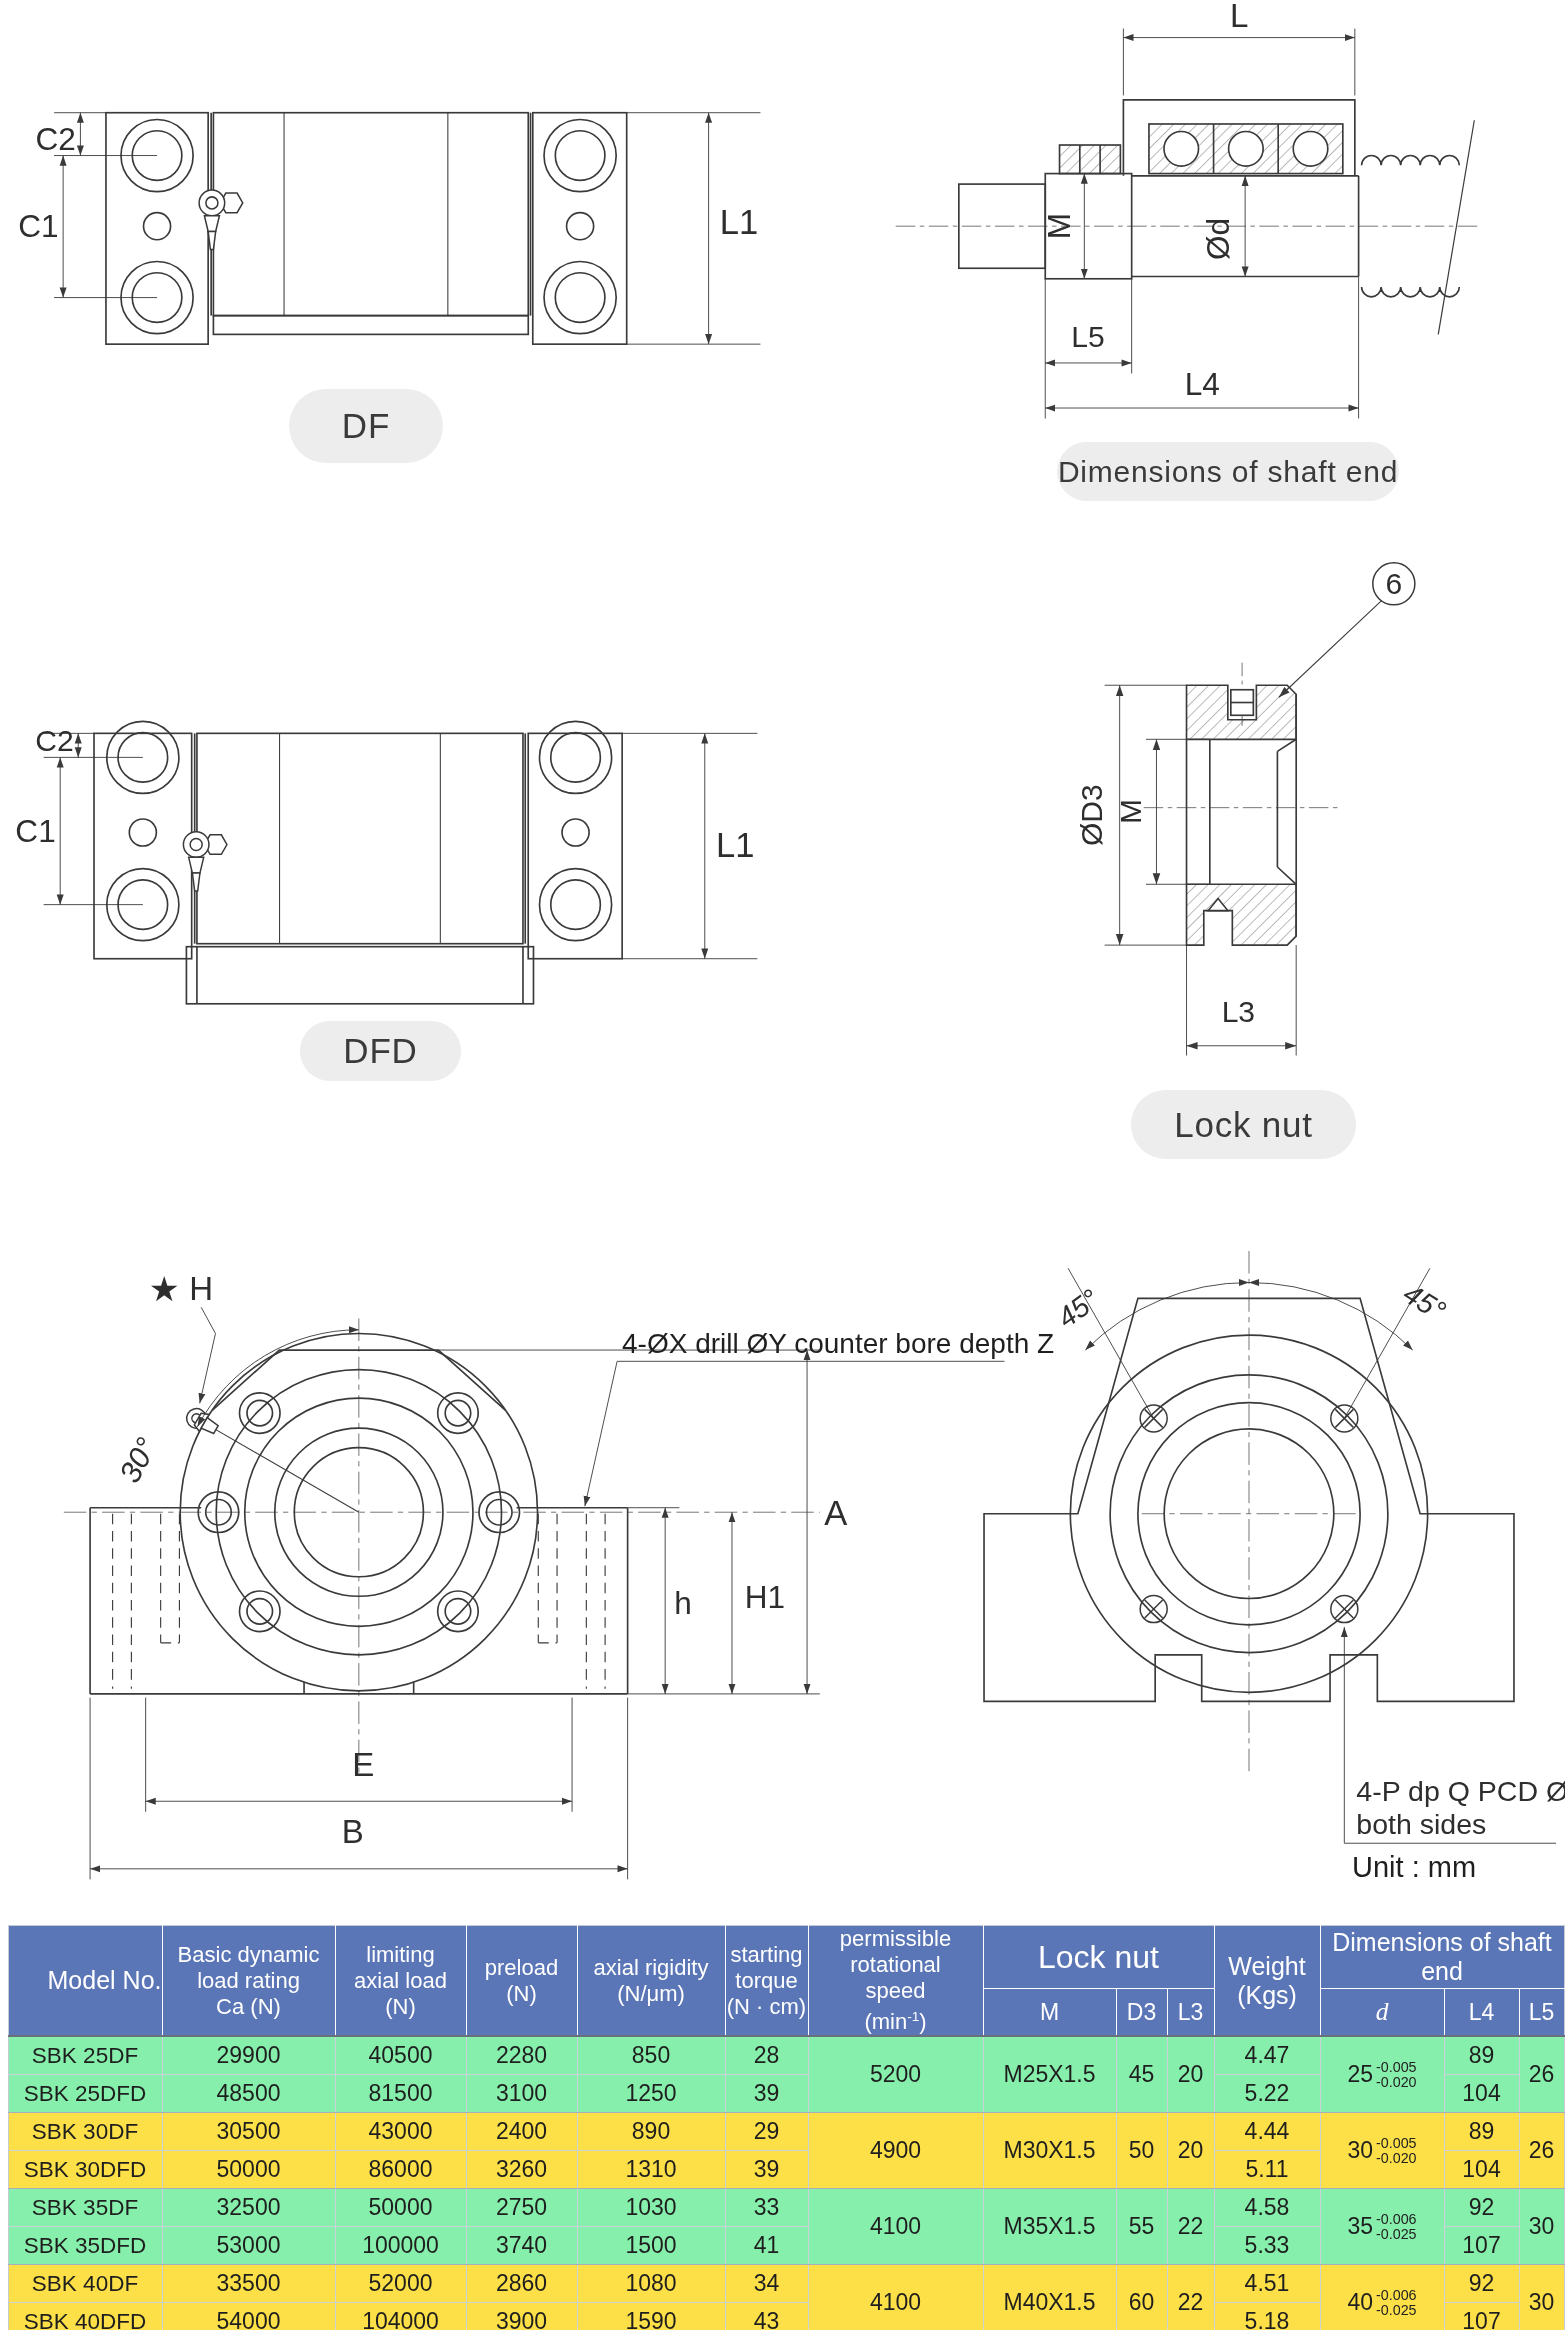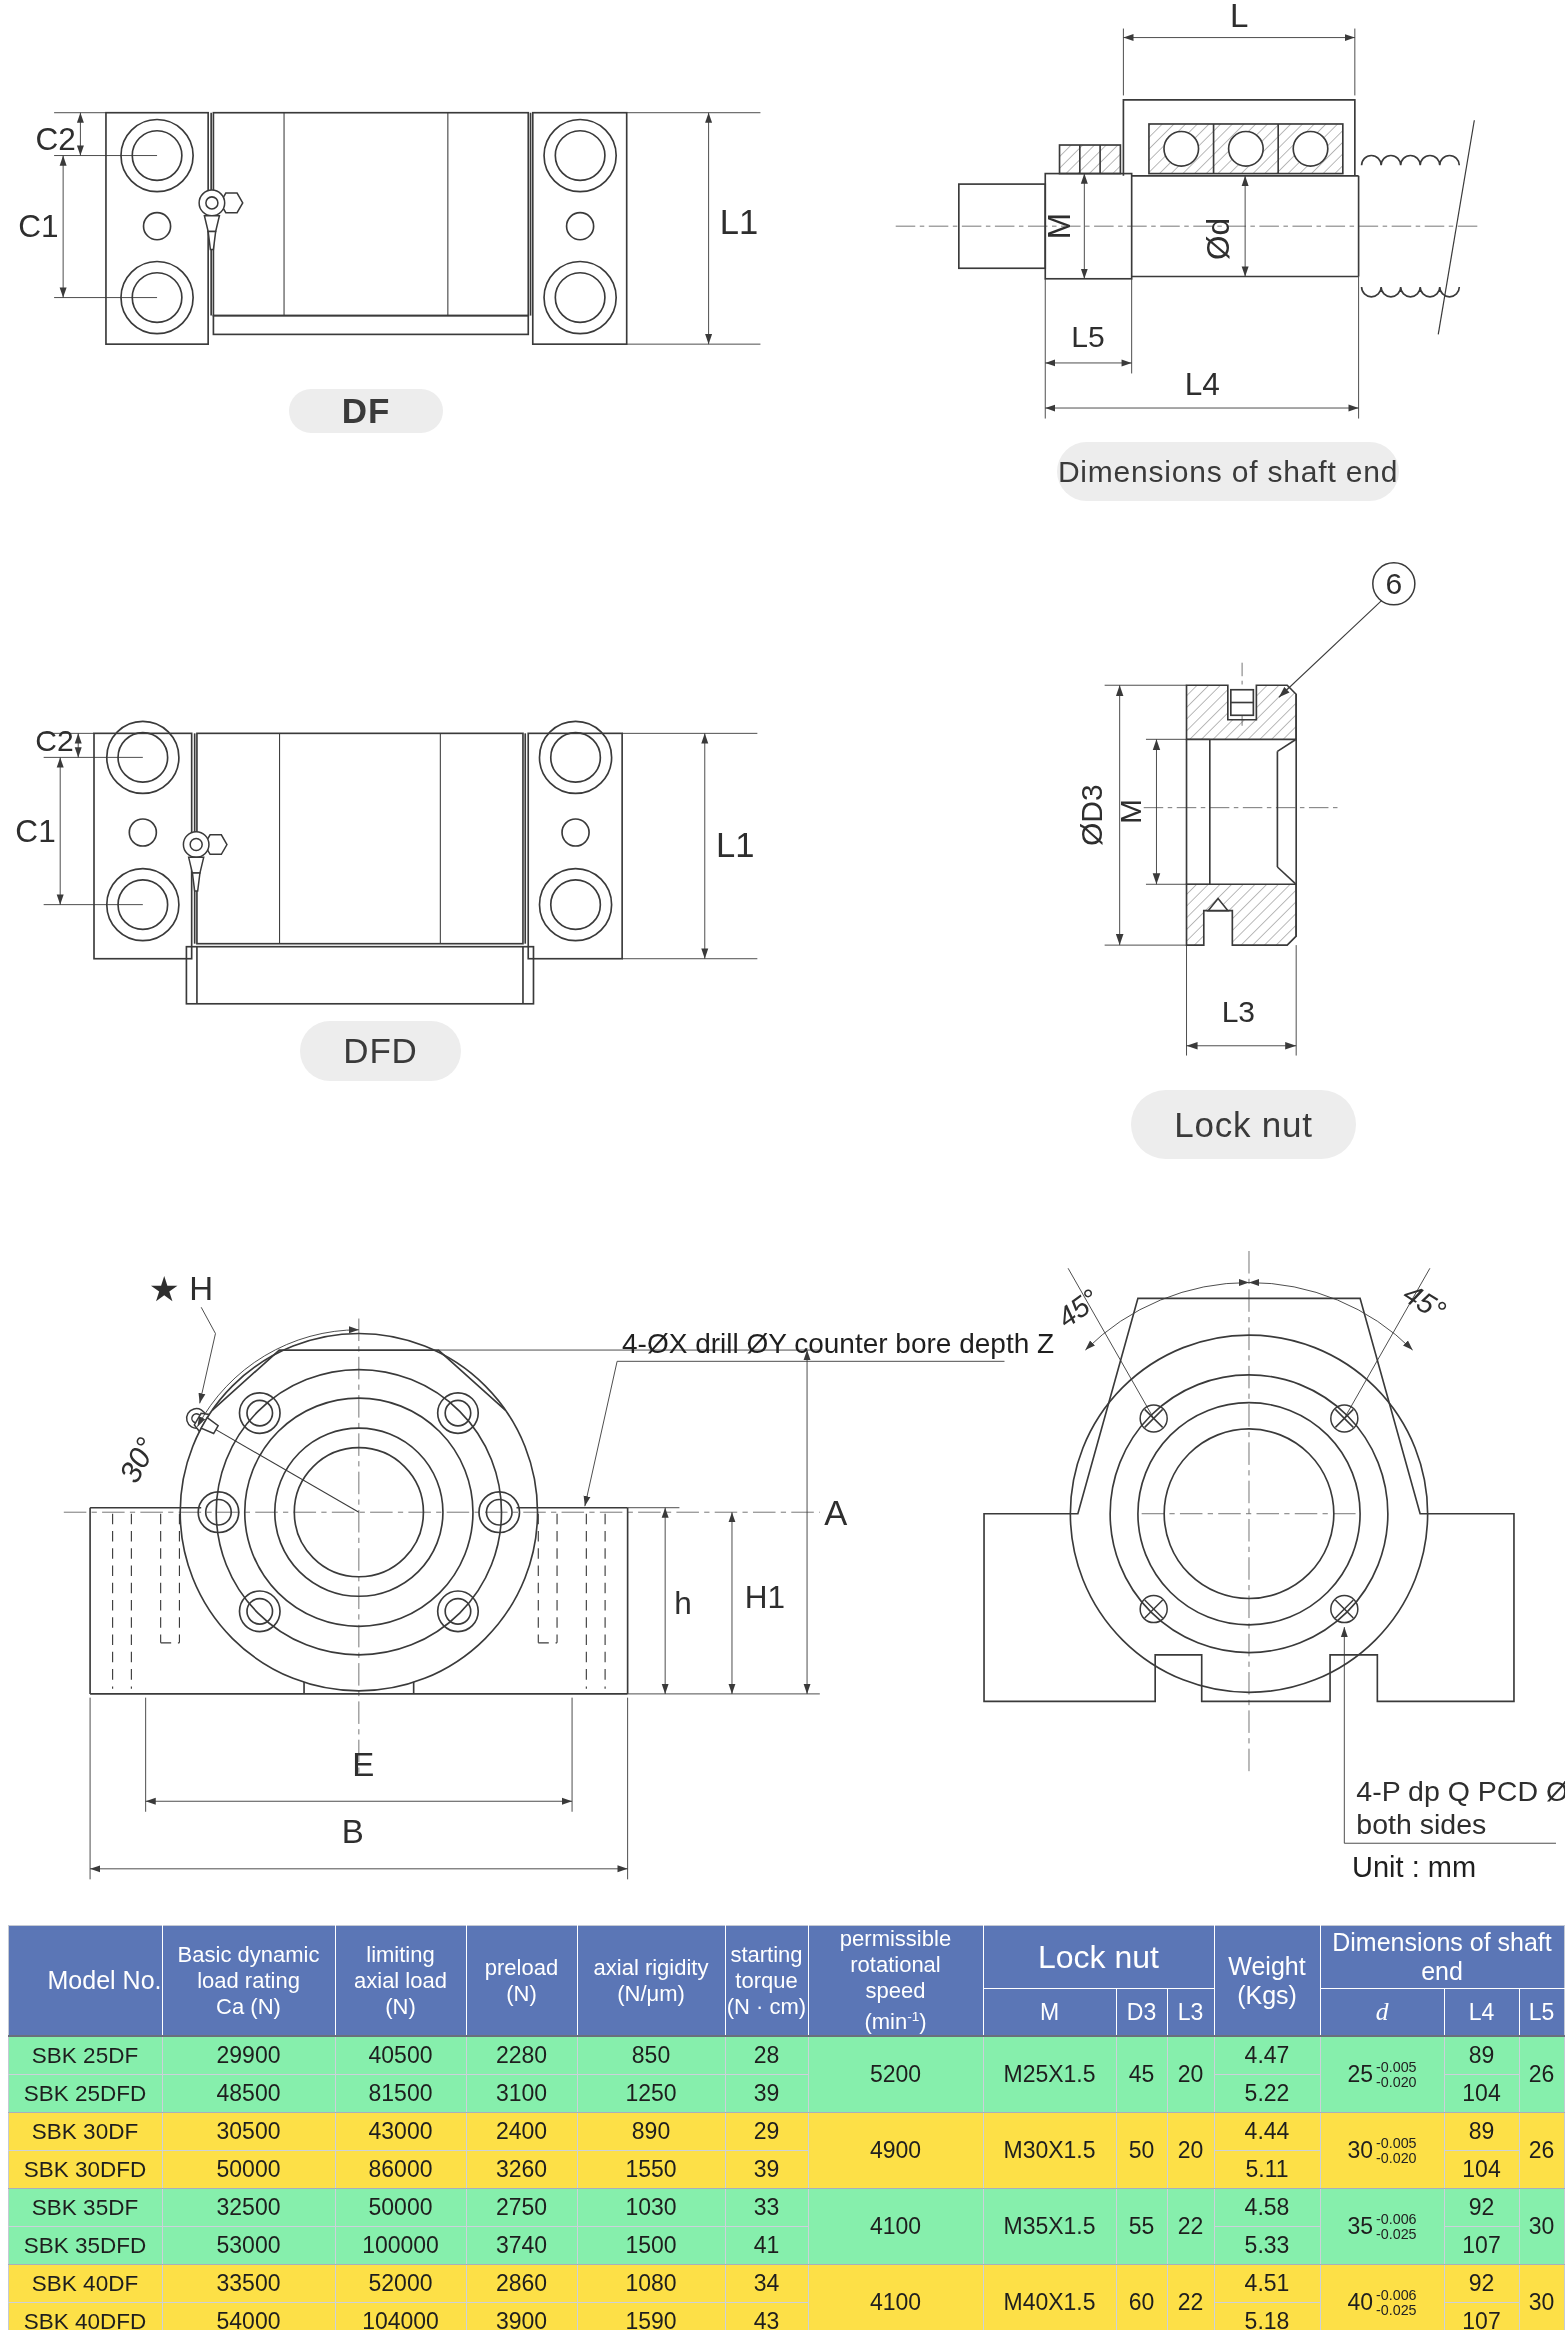--- a/index.html
+++ b/index.html
@@ -79,21 +79,21 @@
       <line x1="834" y1="150" x2="1012" y2="150"></line>
       <line x1="834" y1="458" x2="1012" y2="458"></line>
       <line x1="107" y1="150" x2="107" y2="207" marker-start="url(#aDF)" marker-end="url(#aDF)"></line>
       <line x1="84" y1="207" x2="84" y2="396" marker-start="url(#aDF)" marker-end="url(#aDF)"></line>
       <line x1="943" y1="150" x2="943" y2="458" marker-start="url(#aDF)" marker-end="url(#aDF)"></line>
     </g>
     <text class="dim" x="101" y="200" font-size="42" text-anchor="end">C2</text>
     <text class="dim" x="78" y="316" font-size="42" text-anchor="end">C1</text>
     <text class="dim" x="958" y="312" font-size="46" text-anchor="start">L1</text>
   </svg>
-  <div class="pill" style="left:289px;top:389px;width:154px;height:44px;font-size:35px;font-weight:bold;">
+  <div class="pill" style="left:289px;top:389px;width:154px;height:74px;font-size:35px;">
     <span>DF</span>
   </div>
 
   <svg style="left:783px;top:0;" width="783" height="526" viewBox="0 0 1042 700">
     <defs>
       <marker id="aSH" viewBox="0 0 12 9" refX="11" refY="4.5" markerWidth="15" markerHeight="11" orient="auto-start-reverse" markerUnits="userSpaceOnUse">
         <path d="M0,0.7 L11,4.5 L0,8.3 Z" fill="#3a3a3a"></path>
       </marker>
       <pattern id="pSH" width="11" height="11" patternTransform="rotate(45)" patternUnits="userSpaceOnUse">
         <line x1="0" y1="0" x2="0" y2="11" stroke="#666" stroke-width="1.2"></line>
@@ -480,21 +480,21 @@
                 </span>
               </span></td>
             <td>89</td>
             <td rowspan="2" class="span2">26</td>
           </tr>
           <tr class="b pair-end">
             <td>SBK 30DFD</td>
             <td>50000</td>
             <td>86000</td>
             <td>3260</td>
-            <td>1550</td>
+            <td>1310</td>
             <td>39</td>
             <td>5.11</td>
             <td>104</td>
           </tr>
           <tr class="w">
             <td>SBK 35DF</td>
             <td>32500</td>
             <td>50000</td>
             <td>2750</td>
             <td>1030</td>

